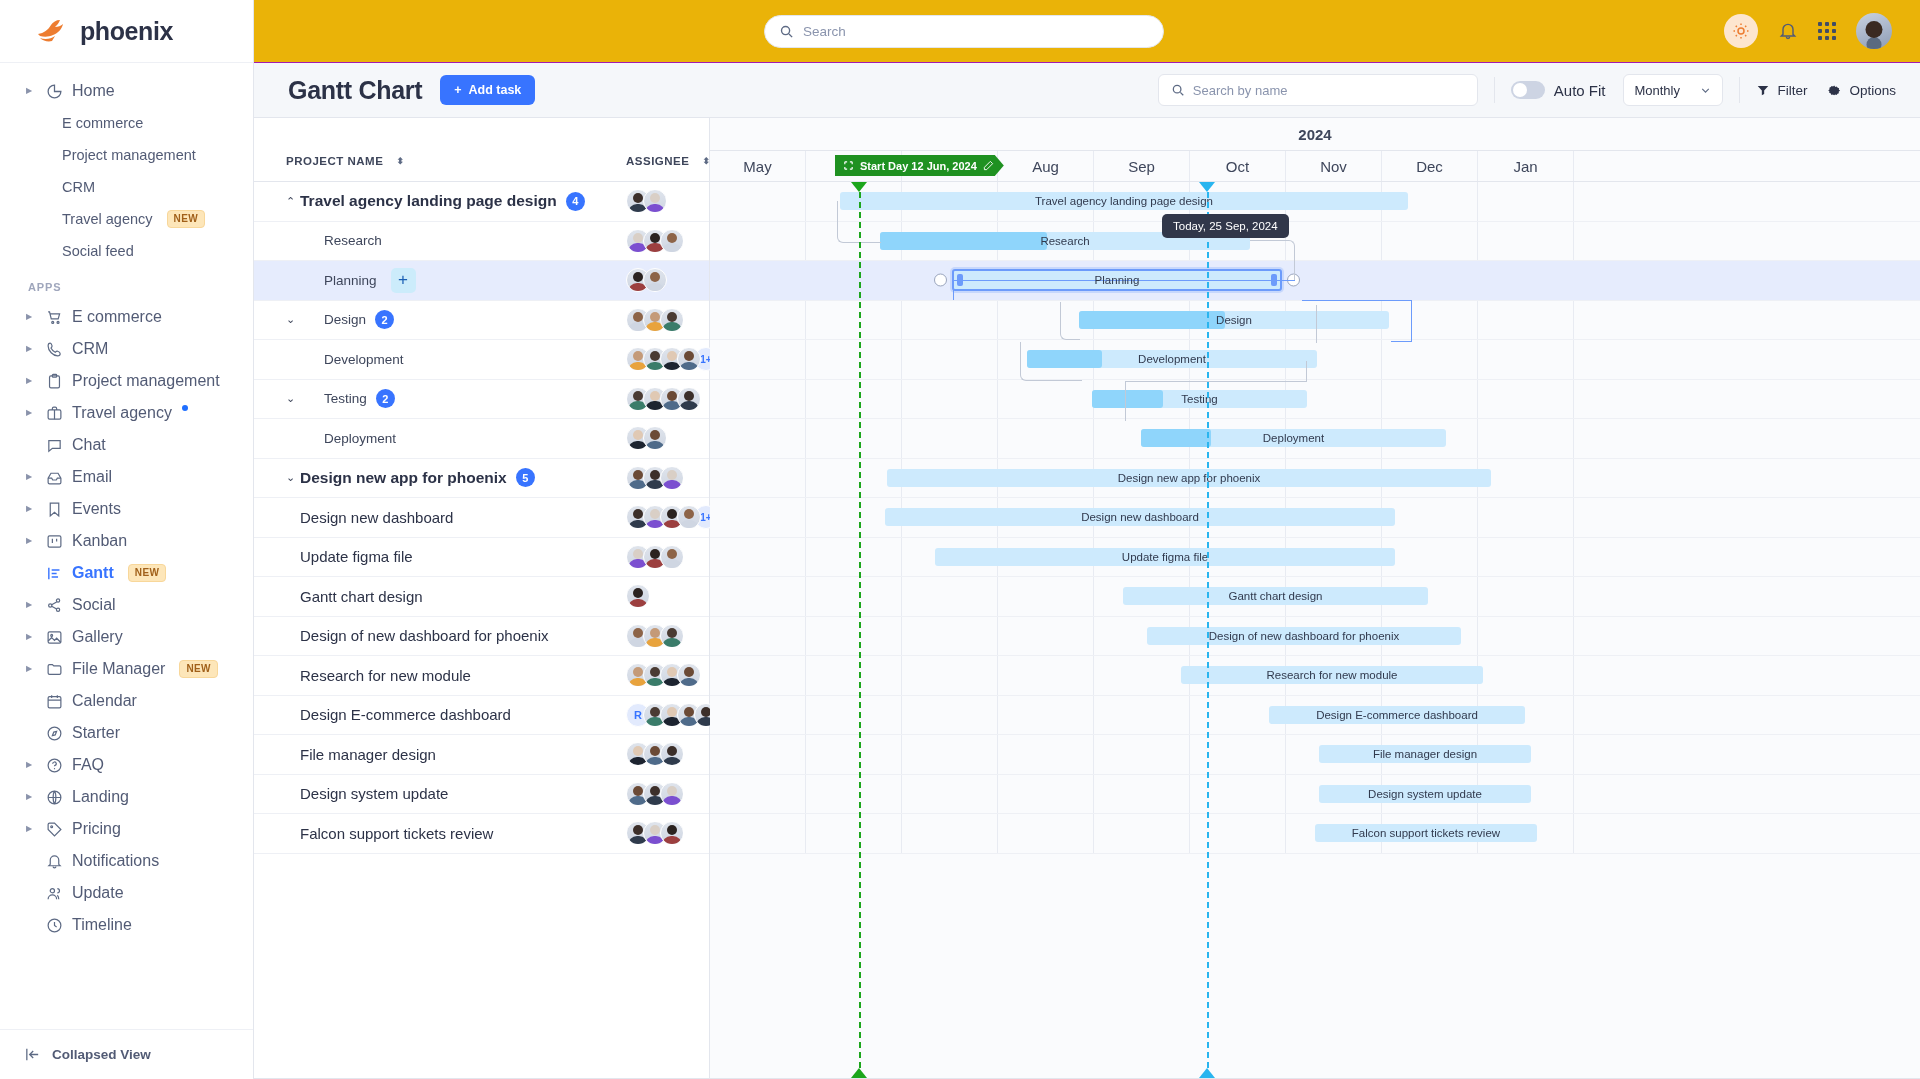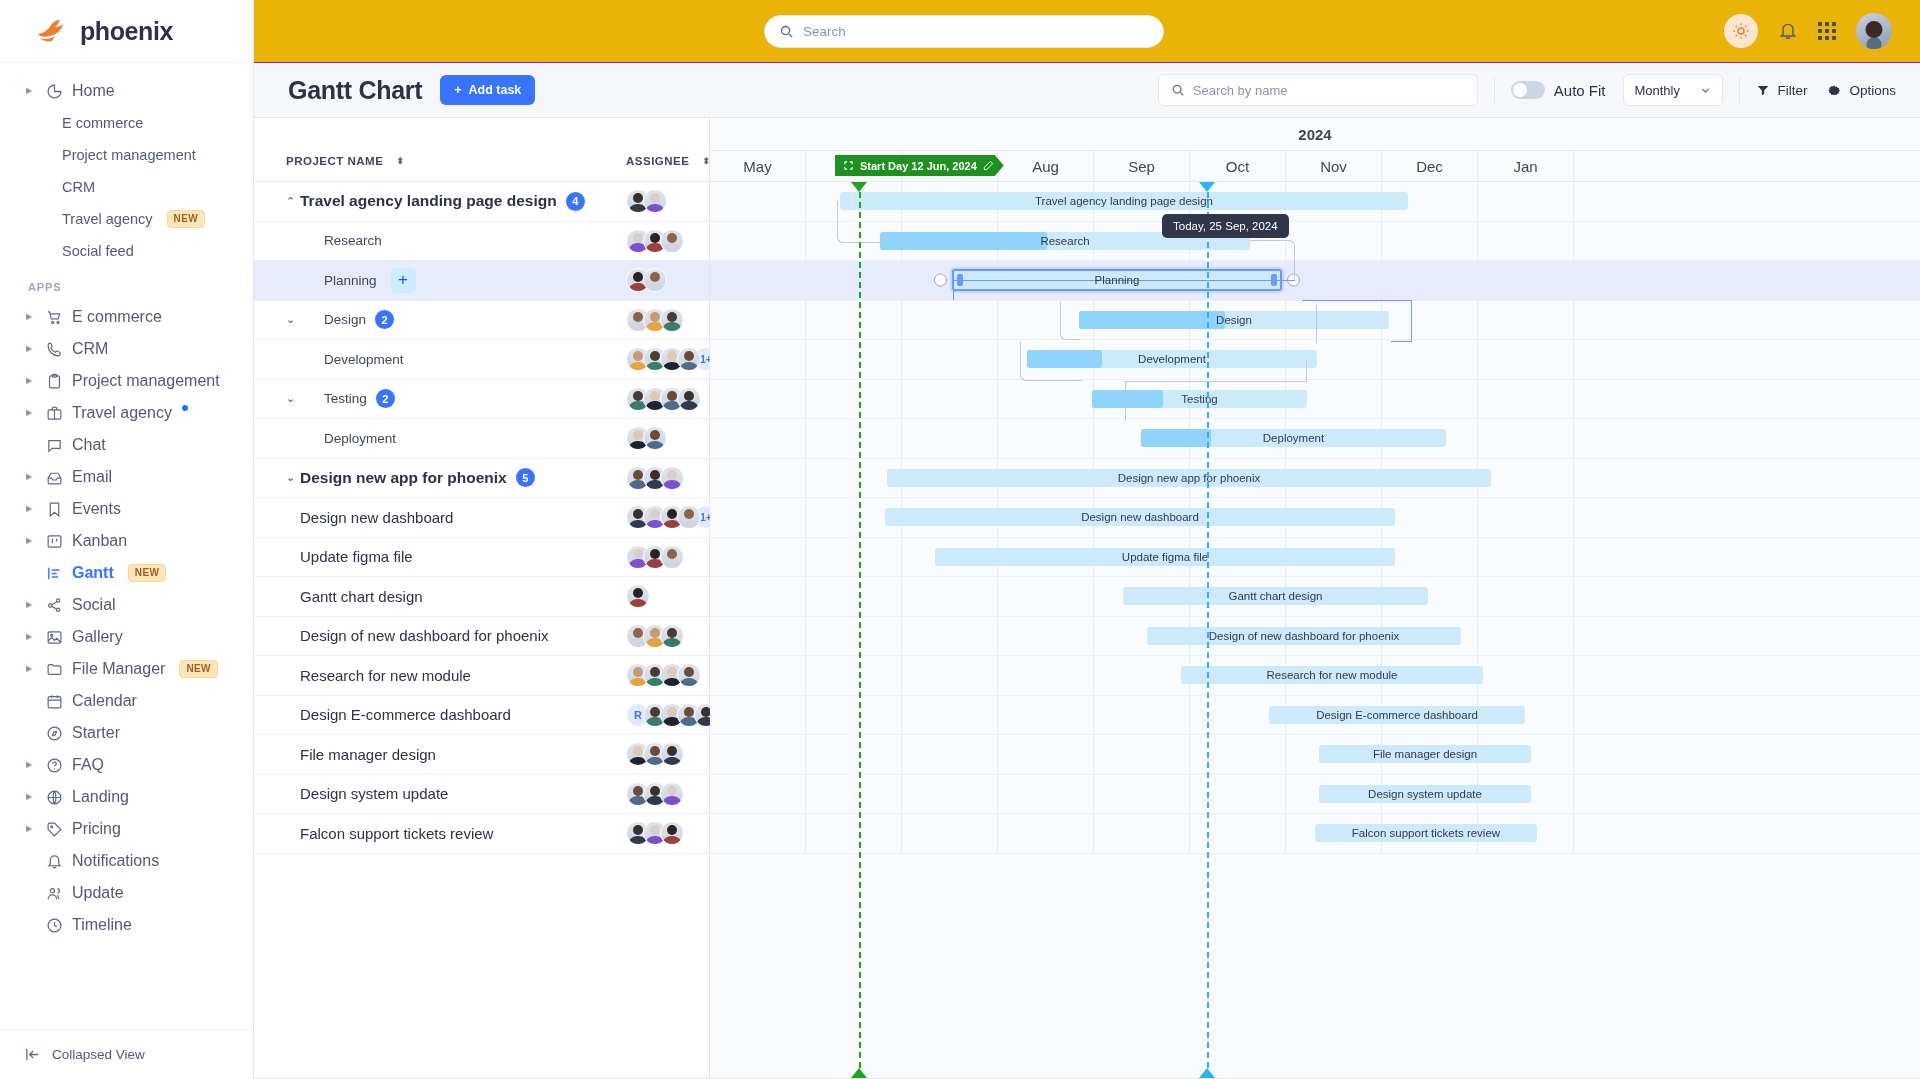--- a/index.html
+++ b/index.html
@@ -45,21 +45,21 @@
   .nav-item.active .nav-label { color: #3874ff; font-weight: 600; }
   .nav-item.active .nav-ico { color: #3874ff; }
   .badge-new {
     background: #fde6b9; color: #a1601a; font-size: 10px; font-weight: 700;
     border-radius: 4px; padding: 2px 6px 3px; letter-spacing: 0.4px;
     border: 1px solid #f8d79a; margin-left: 6px;
   }
   .blue-dot { width: 6px; height: 6px; border-radius: 50%; background: #1f6fff; margin-left: 2px; align-self: flex-start; margin-top: 8px; }
   .sidebar-foot {
     height: 50px; border-top: 1px solid #eef0f5; display: flex;
-    align-items: center; gap: 10px; padding-left: 22px; cursor: pointer;
+    align-items: center; gap: 10px; padding-left: 22px; cursor: pointer; font-weight: bold;
   }
   .sidebar-foot .lbl { font-size: 13.5px; color: #525b75; }
 
   
   .main { flex: 1; display: flex; flex-direction: column; min-width: 0; background: #f5f7fa; }
 
   .topbar {
     height: 63px; background: #eab308; border-bottom: 1px solid #a21caf;
     display: flex; align-items: center; position: relative; flex: none;
   }

